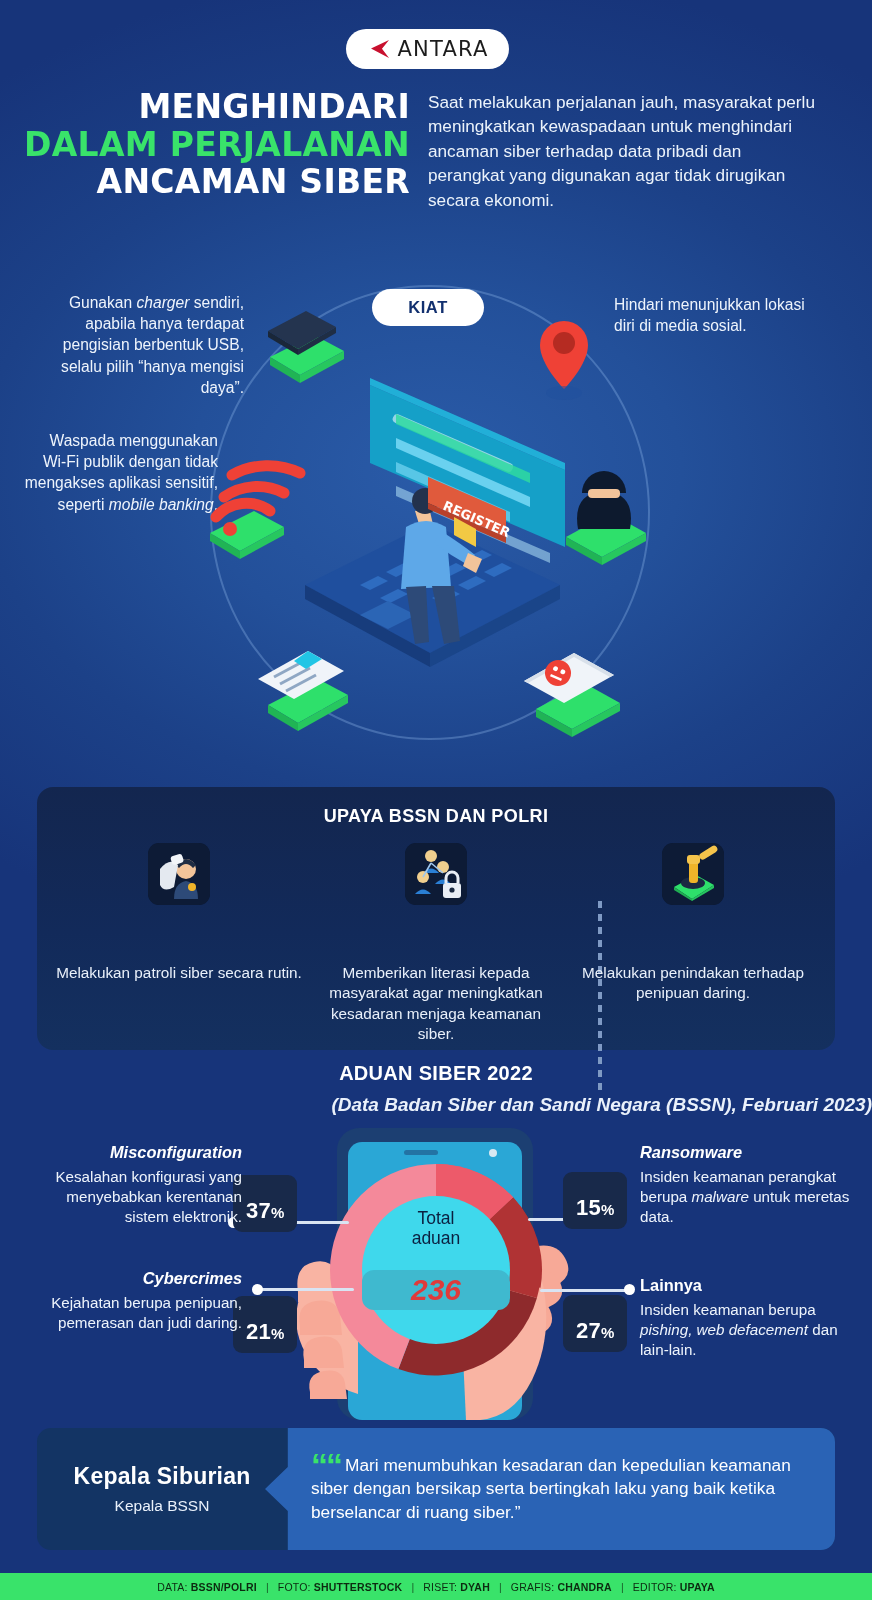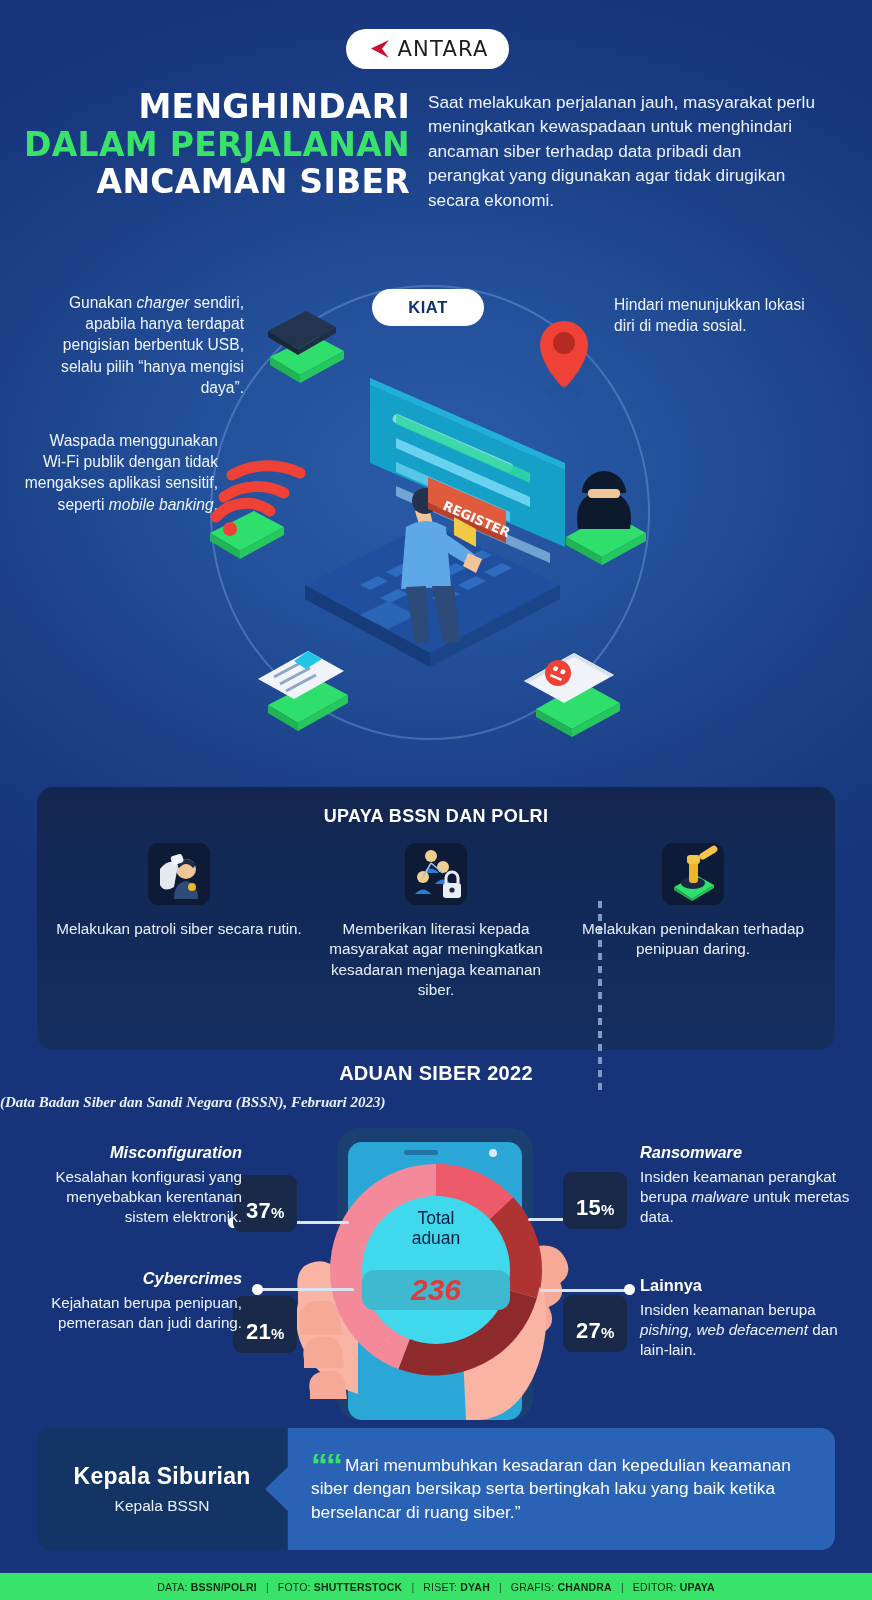--- a/index.html
+++ b/index.html
@@ -86,21 +86,21 @@
     background: linear-gradient(180deg,#13264f 0%, #122a5a 55%, #14305f 100%);
     border-radius: 16px;
   }
   .upaya-title {
     text-align: center; color: #ffffff; font-weight: 700;
     font-size: 18px; letter-spacing: 0.4px; padding-top: 19px;
   }
   .upaya-cols {
     display: flex; margin-top: 16px; padding: 0 14px;
   }
-  .ucol { flex: 1; display: flex; flex-direction: column; align-items: center; position: relative; }
+  .ucol { flex: 1; display: flex; flex-direction: column; align-items: center; position: relative; gap: 44px; }
   .ucol.c1 { flex: 0 0 256px; }
   .ucol.c2 { flex: 0 0 258px; }
   .ucol.c3 { flex: 0 0 256px; }
   .u-icon {
     width: 62px; height: 62px; border-radius: 11px;
     background: #0d1b36; display: block; position: relative; overflow: hidden;
   }
   .u-text {
     margin-top: 14px; text-align: center; color: #e9f0fa;
     font-size: 15.3px; line-height: 1.34; width: 96%;
@@ -111,22 +111,22 @@
     background-size: 4px 13px;
   }
   .vdash.d1 { left: 291px; }
 
   
   .aduan-title {
     position: absolute; top: 1062px; left: 0; width: 872px; text-align: center;
     color: #ffffff; font-weight: 700; font-size: 20px; letter-spacing: 0.3px;
   }
   .aduan-sub {
-    position: absolute; top: 1094px; left: 0; width: 872px; text-align: left;
-    color: #eaf1fb; font-size: 15px; font-style: italic; font-weight: 700; font-family: Liberation Serif, serif;
+    position: absolute; top: 1094px; left: 0; width: 872px; text-align: right;
+    color: #eaf1fb; font-size: 19px; font-style: italic; font-weight: 700;
   }
 
   .chart-wrap { position: absolute; left: 0; top: 1120px; width: 872px; height: 300px; }
 
   .lbl { position: absolute; font-size: 15.2px; line-height: 1.33; color: #eef4fc; }
   .lbl .hd { font-style: italic; font-weight: 700; font-size: 16.4px; display:block; margin-bottom: 3px; color:#ffffff;}
   .lbl .hd.noital { font-style: normal; }
   .lbl i { font-style: italic; }
   .lbl.r { text-align: right; }
 

